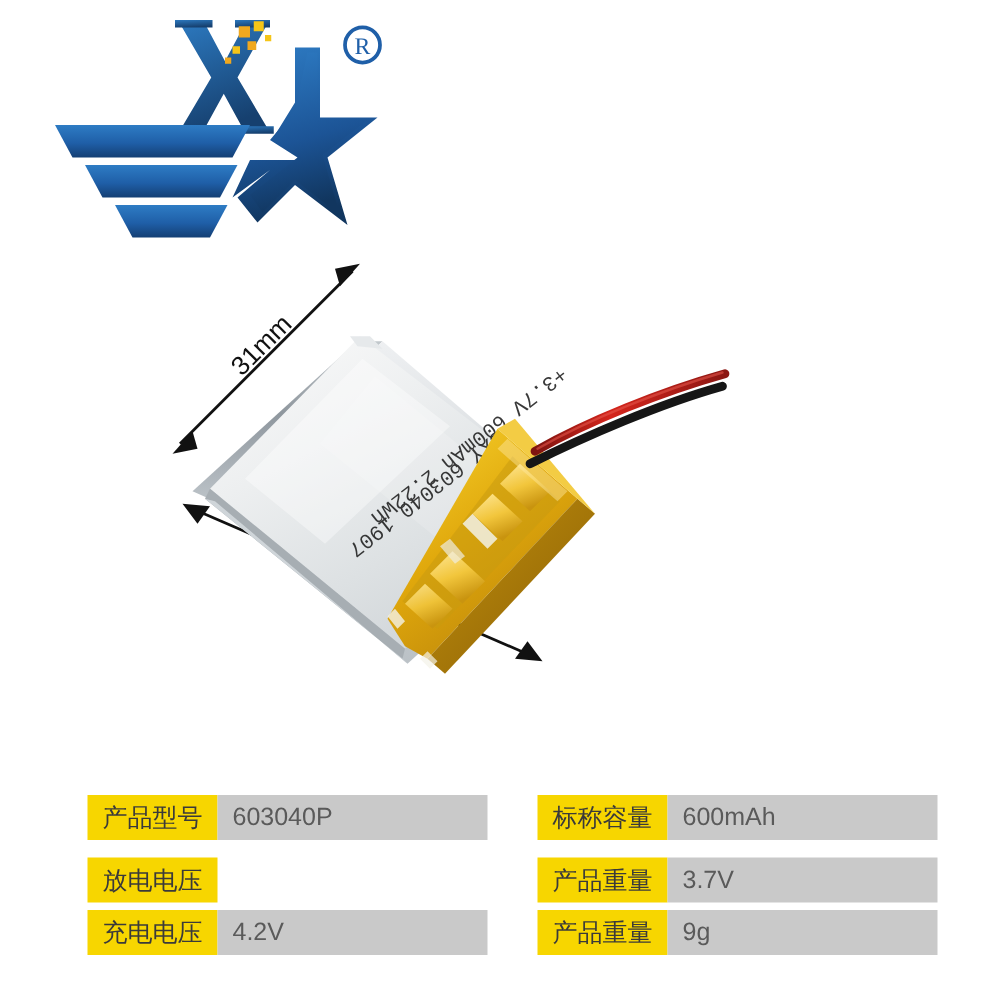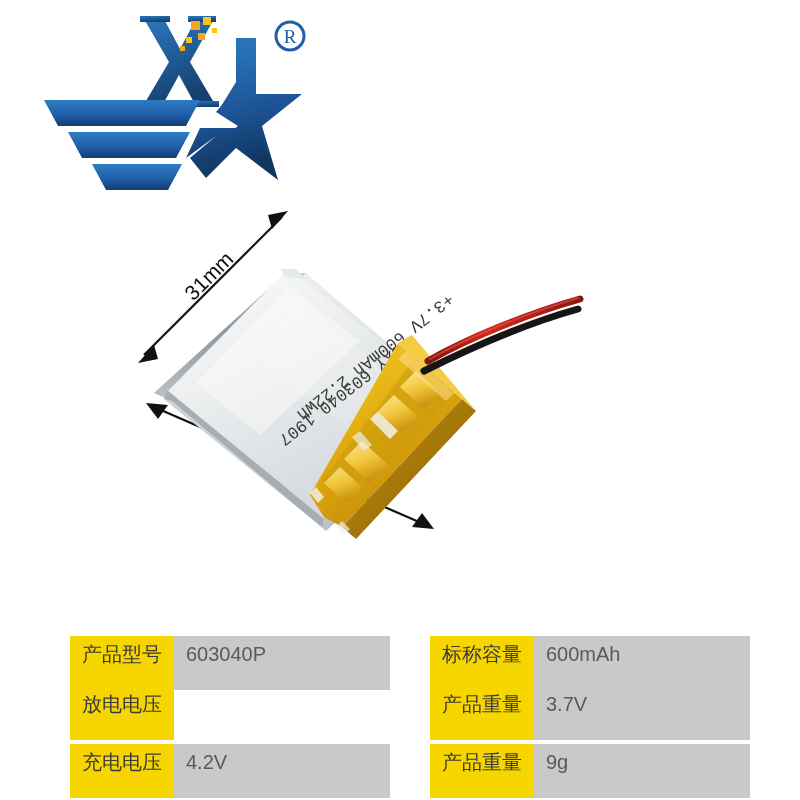--- a/index.html
+++ b/index.html
@@ -41,29 +41,29 @@
   
   #spec-table {
     position: absolute;
     left: 70px;
     top: 636px;
     width: 680px;
     height: 140px;
   }
   .spec-row {
     position: absolute;
-    height: 54px;
+    height: 36px;
     display: flex;
     align-items: stretch;
   }
   .spec-row.col-left  { left: 0px;   width: 320px; }
   .spec-row.col-right { left: 360px; width: 320px; }
   .spec-row.r1 { top: 0px; }
   .spec-row.r2 { top: 50px; }
-  .spec-row.r3 { top: 108px; }
+  .spec-row.r3 { top: 92px; }
 
   .spec-key {
     width: 104px;
     flex: 0 0 104px;
     background: #F7D600;
     color: #3a3a3a;
     font-size: 20px;
     line-height: 36px;
     text-align: center;
     letter-spacing: 0px;

